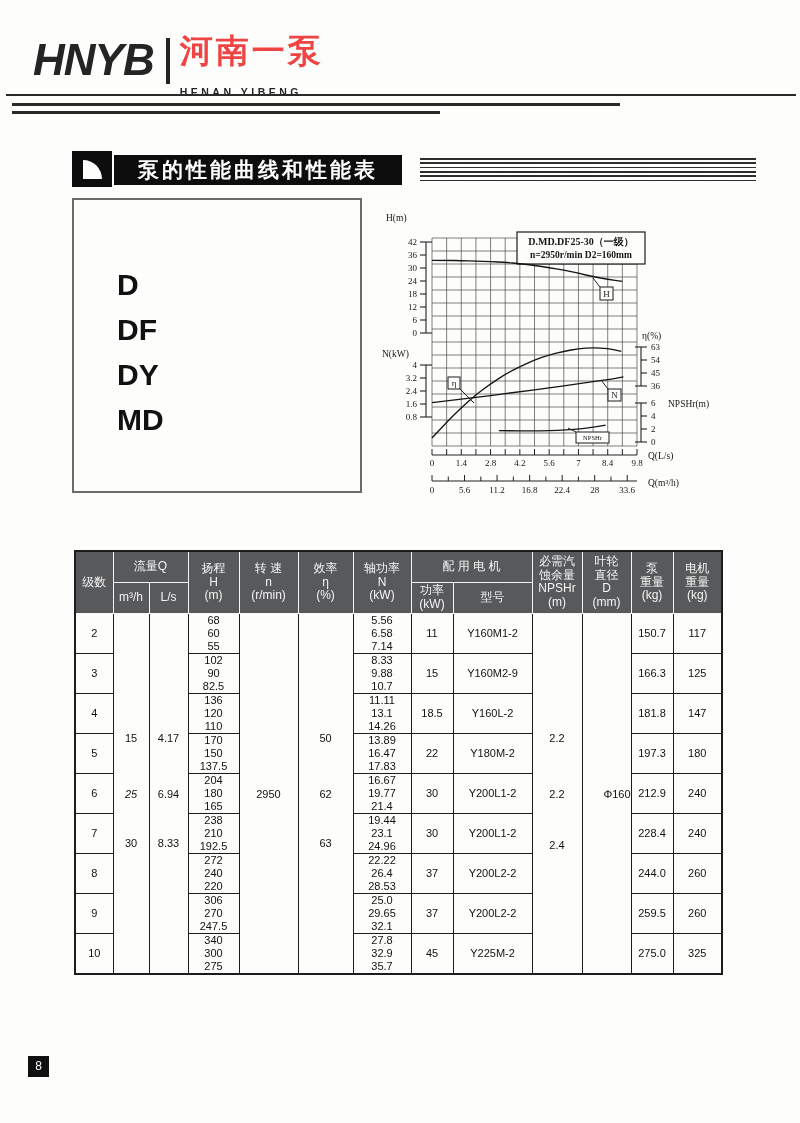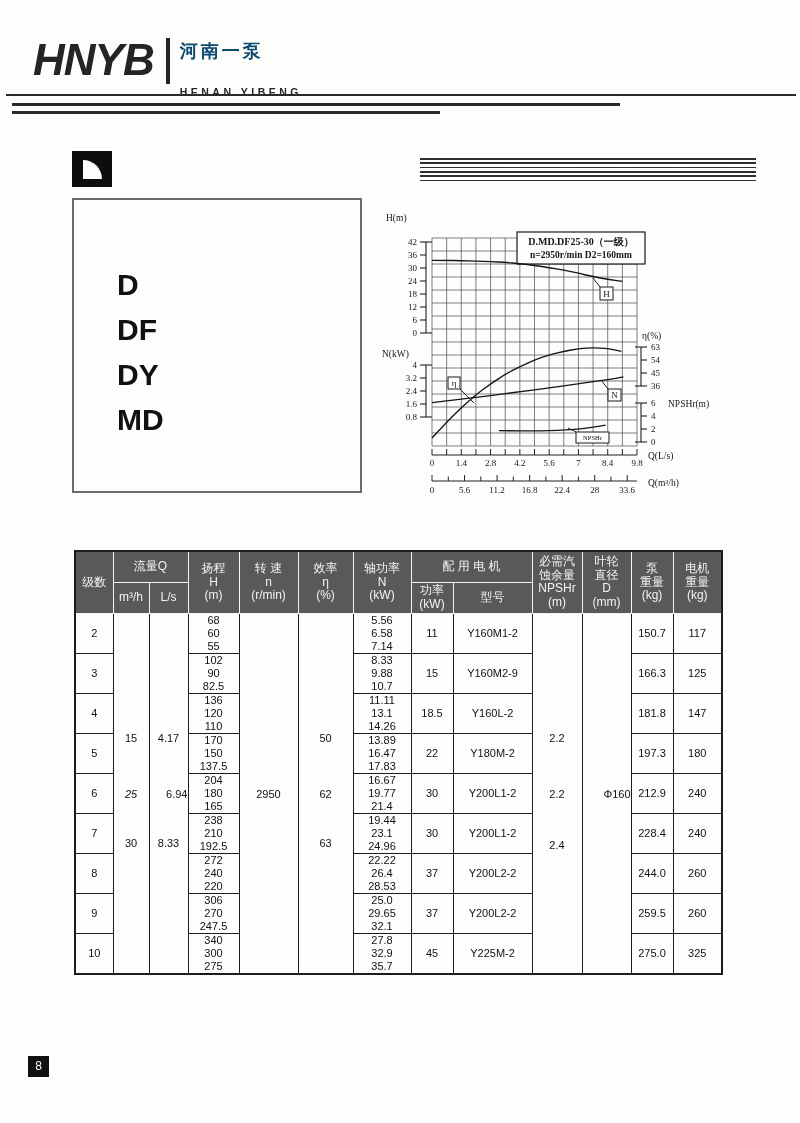--- a/index.html
+++ b/index.html
@@ -5,21 +5,21 @@
   html,body{margin:0;padding:0;}
   body{background:#888;}
   .page{position:relative;width:800px;height:1123px;background:#fdfdfc;overflow:hidden;
         font-family:"Liberation Sans",sans-serif;color:#1b1b1b;}
   
   .brand{position:absolute;left:33px;top:36px;display:flex;align-items:flex-start;}
   .brand-logo{font-size:44px;line-height:48px;font-weight:bold;font-style:italic;
               letter-spacing:-1px;color:#242424;}
   .brand-divider{width:4px;height:46px;background:#242424;margin:2px 10px 0 12px;}
   .brand-right{display:flex;flex-direction:column;}
-  .brand-cn{font-size:18px;line-height:30px;font-weight:bold;letter-spacing:3px;color:#0c4a6e;}
+  .brand-cn{font-size:33px;line-height:30px;font-weight:bold;letter-spacing:3px;color:#ef4444;}
   .brand-en{font-size:10.5px;font-weight:bold;letter-spacing:3.5px;color:#242424;margin-top:20px;}
   .rule{position:absolute;background:#2a2a2a;}
   .rule1{left:6px;top:94px;width:790px;height:2px;}
   .rule2{left:12px;top:103px;width:608px;height:2.5px;}
   .rule3{left:12px;top:111px;width:428px;height:2.5px;}
   
   .sec-icon{position:absolute;left:72px;top:151px;width:40px;height:36px;background:#0d0d0d;}
   .sec-icon-shape{position:absolute;left:11px;top:9px;width:19px;height:19px;background:#fdfdfc;
                   border-radius:0 100% 0 0;}
   .sec-bar{position:absolute;left:114px;top:155px;height:30px;background:#0d0d0d;color:#fff;
@@ -63,20 +63,23 @@
       <div class="brand-cn">河南一泵</div>
       <div class="brand-en">HENAN YIBENG</div>
     </div>
   </div>
   <div class="rule rule1"></div>
   <div class="rule rule2"></div>
   <div class="rule rule3"></div>
 
   <div class="sec-icon">
     <div class="sec-icon-shape"></div>
+  </div>
+  <div class="sec-bar">
+    <span>泵的性能曲线和性能表</span>
   </div>
   <div class="sec-hatch"></div>
 
   <div class="product-box">
     <div class="models" id="models">
         <div class="model">D</div>
         <div class="model">DF</div>
         <div class="model">DY</div>
         <div class="model">MD</div>
       </div>
@@ -295,21 +298,21 @@
             <th>L/s</th>
             <th>功率
 (kW)</th>
             <th>型号</th>
           </tr>
         </thead>
         <tbody>
           <tr>
             <td>2</td>
             <td class="c-merged" rowspan="9"><span class="mval" style="top: 34.8%;">15</span><span class="mval" style="top: 50.4%; font-style: italic;">25</span><span class="mval" style="top: 64%;">30</span></td>
-            <td class="c-merged" rowspan="9"><span class="mval" style="top: 34.8%;">4.17</span><span class="mval" style="top: 50.4%; text-align: right;">6.94</span><span class="mval" style="top: 64%;">8.33</span></td>
+            <td class="c-merged" rowspan="9"><span class="mval" style="top: 34.8%;">4.17</span><span class="mval" style="top: 50.4%;">6.94</span><span class="mval" style="top: 64%;">8.33</span></td>
             <td>68
 60
 55</td>
             <td class="c-merged" rowspan="9"><span class="mval" style="top: 50.4%;">2950</span></td>
             <td class="c-merged" rowspan="9"><span class="mval" style="top: 34.8%;">50</span><span class="mval" style="top: 50.4%;">62</span><span class="mval" style="top: 64%;">63</span></td>
             <td>5.56
 6.58
 7.14</td>
             <td>11</td>
             <td>Y160M1-2</td>

